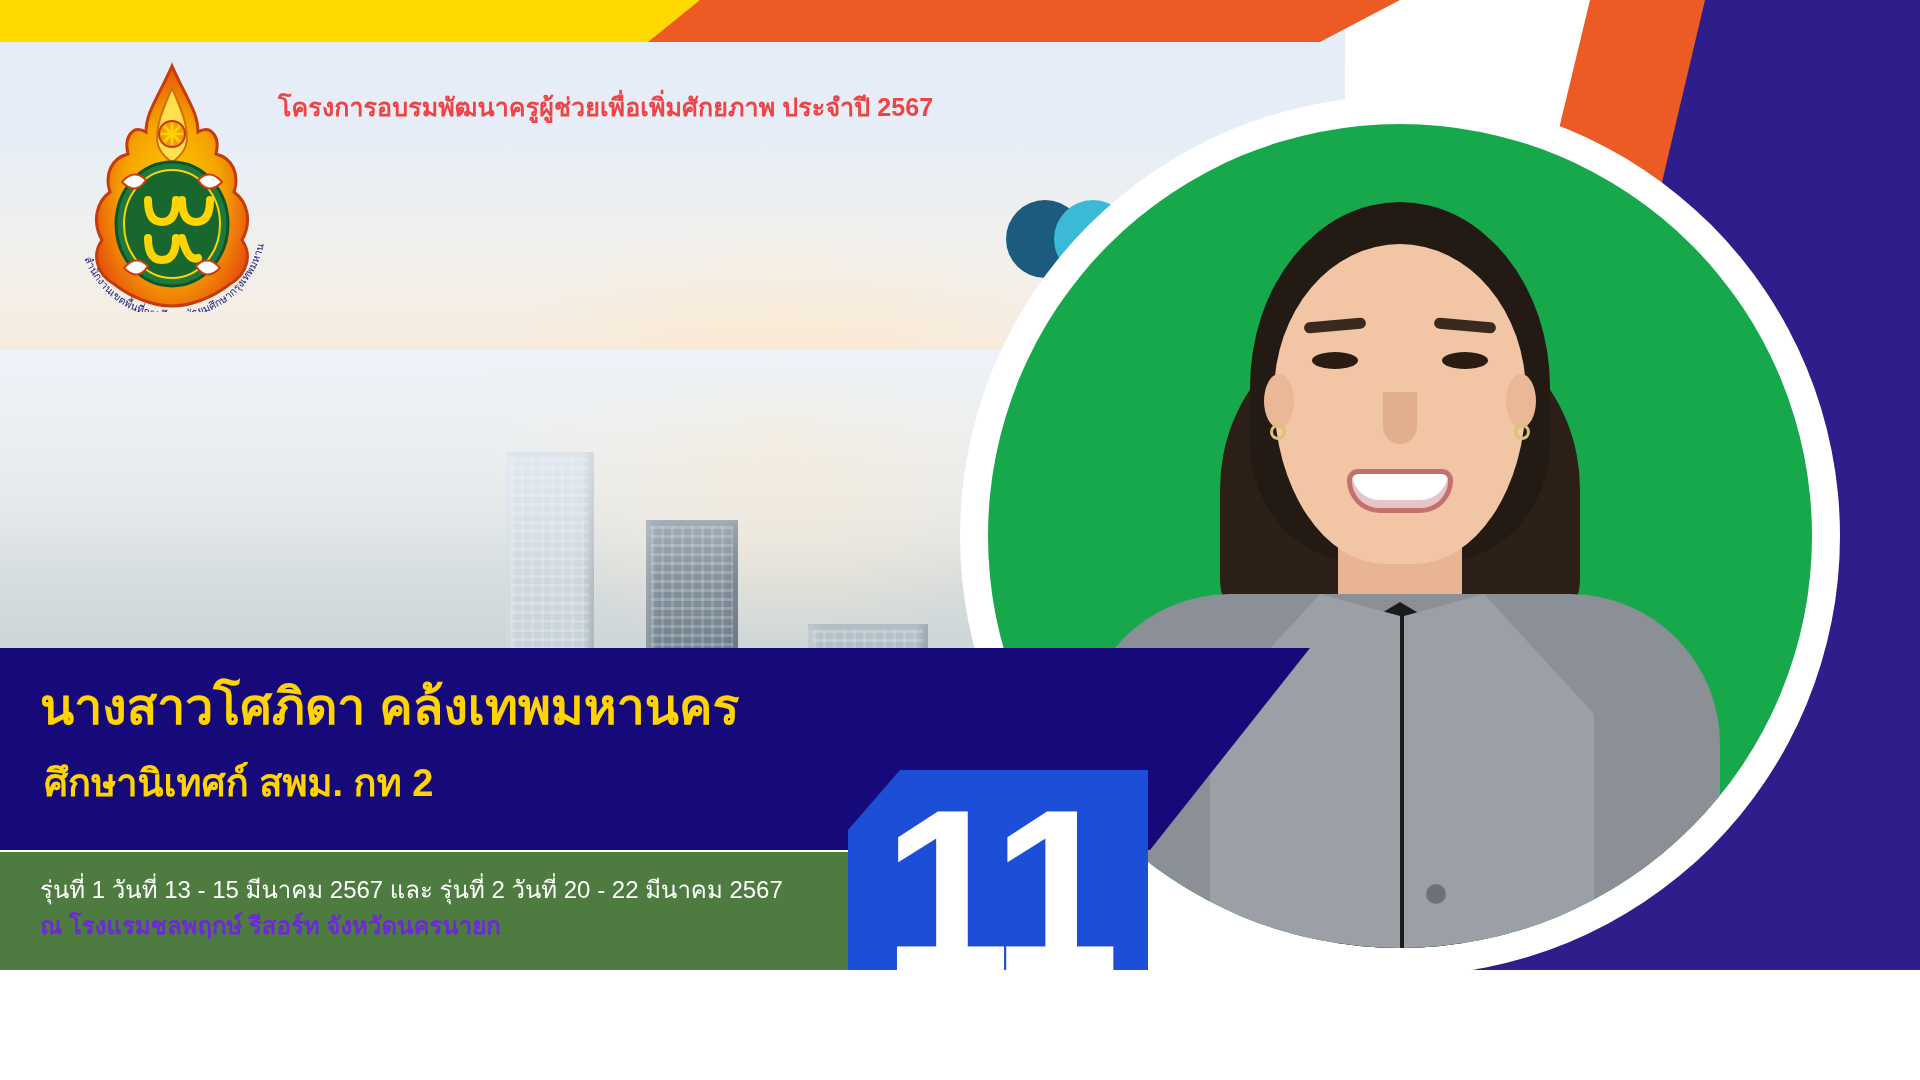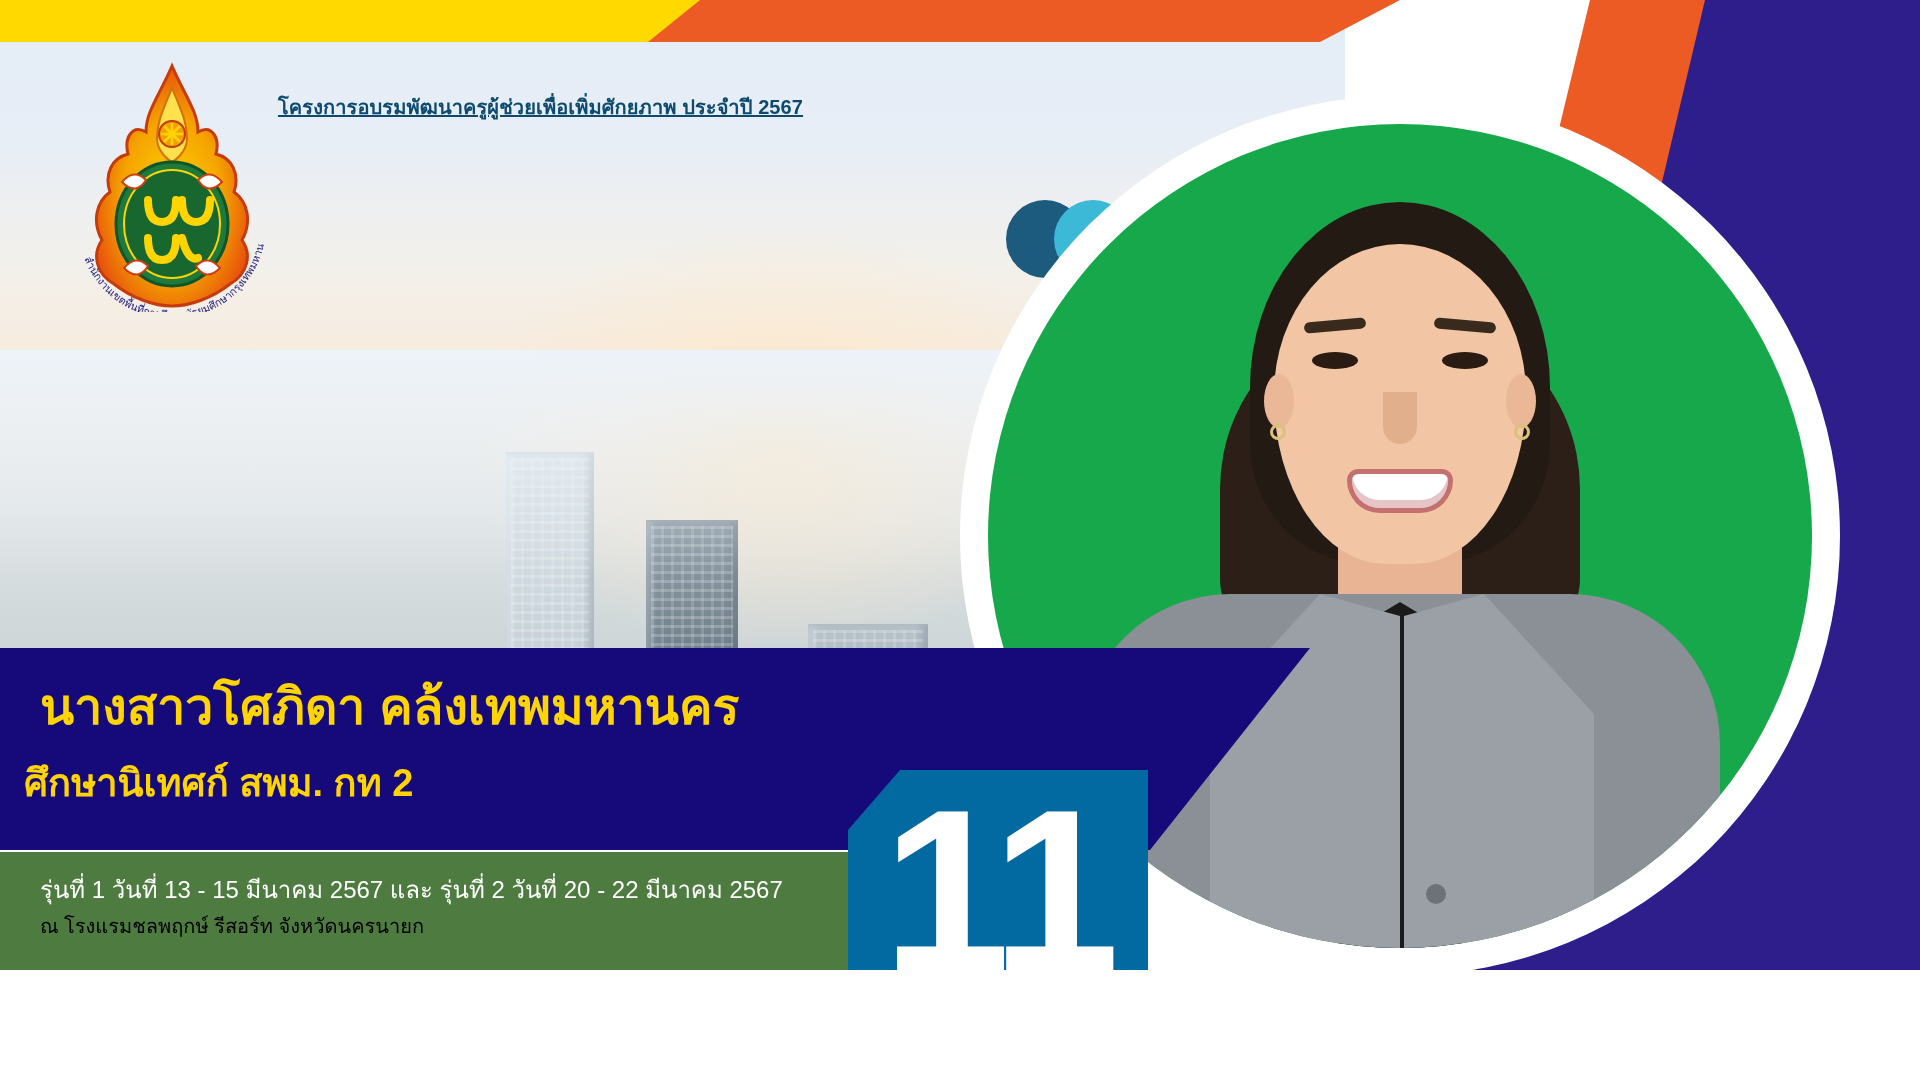--- a/index.html
+++ b/index.html
@@ -99,24 +99,23 @@
   .logo-wrap{
     position:absolute; left:62px; top:62px; width:220px; height:250px;
   }
 
   
   .header-text{
     position:absolute; left:278px; top:86px; width:900px;
     color:#1a1a7e;
   }
   .header-text .line{
-    font-size:20px; line-height:42px; font-weight:600;
+    font-size:25px; line-height:42px; font-weight:600;
     letter-spacing:.1px; white-space:nowrap;
-    color:#0c4a6e;
-    text-decoration:underline;
+    color:#ef4444;
   }
 
   
   .dot-ornament{ position:absolute; left:1006px; top:200px; width:150px; height:78px; }
   .dot-ornament .d1{
     position:absolute; left:0; top:0; width:78px; height:78px;
     border-radius:50%; background:#1d5b7e;
   }
   .dot-ornament .d2{
     position:absolute; left:48px; top:0; width:78px; height:78px;
@@ -207,46 +206,46 @@
     position:absolute; left:0; top:648px; width:1310px; height:202px;
     background:#160a7a;
     clip-path:polygon(0 0, 1310px 0, 1150px 202px, 0 202px);
   }
   .name-line{
     position:absolute; left:40px; top:676px; width:1000px;
     color:#ffd400; font-size:50px; font-weight:800; line-height:62px;
     white-space:nowrap;
   }
   .role-line{
-    position:absolute; left:24px; top:758px; width:1000px;
+    position:absolute; left:44px; top:758px; width:1000px;
     color:#ffd400; font-size:38px; font-weight:700; line-height:50px;
     white-space:nowrap;
   }
 
   
   .green-bar{
     position:absolute; left:0; top:852px; width:1110px; height:118px;
     background:#4e7c40;
     clip-path:polygon(0 0, 1110px 0, 1000px 118px, 0 118px);
   }
   .date-line{
     position:absolute; left:40px; top:872px; width:960px;
     color:#ffffff; font-size:24px; font-weight:500; line-height:36px;
     white-space:nowrap;
   }
   .venue-line{
     position:absolute; left:40px; top:908px; width:960px;
-    color:#000000; font-size:20px; font-weight:400; line-height:36px;
+    color:#6d28d9; font-size:24px; font-weight:700; line-height:36px;
     white-space:nowrap;
   }
 
   
   .num-badge{
     position:absolute; left:848px; top:770px; width:300px; height:310px;
-    background:#0369a1;
+    background:#1d4ed8;
     clip-path:polygon(52px 0, 300px 0, 300px 310px, 0 310px, 0 60px);
   }
   .num-badge .num{
     position:absolute; left:0; right:0; top:6px;
     text-align:center; color:#ffffff;
     font-size:230px; font-weight:800; line-height:230px;
     letter-spacing:-6px;
   }
 
   

